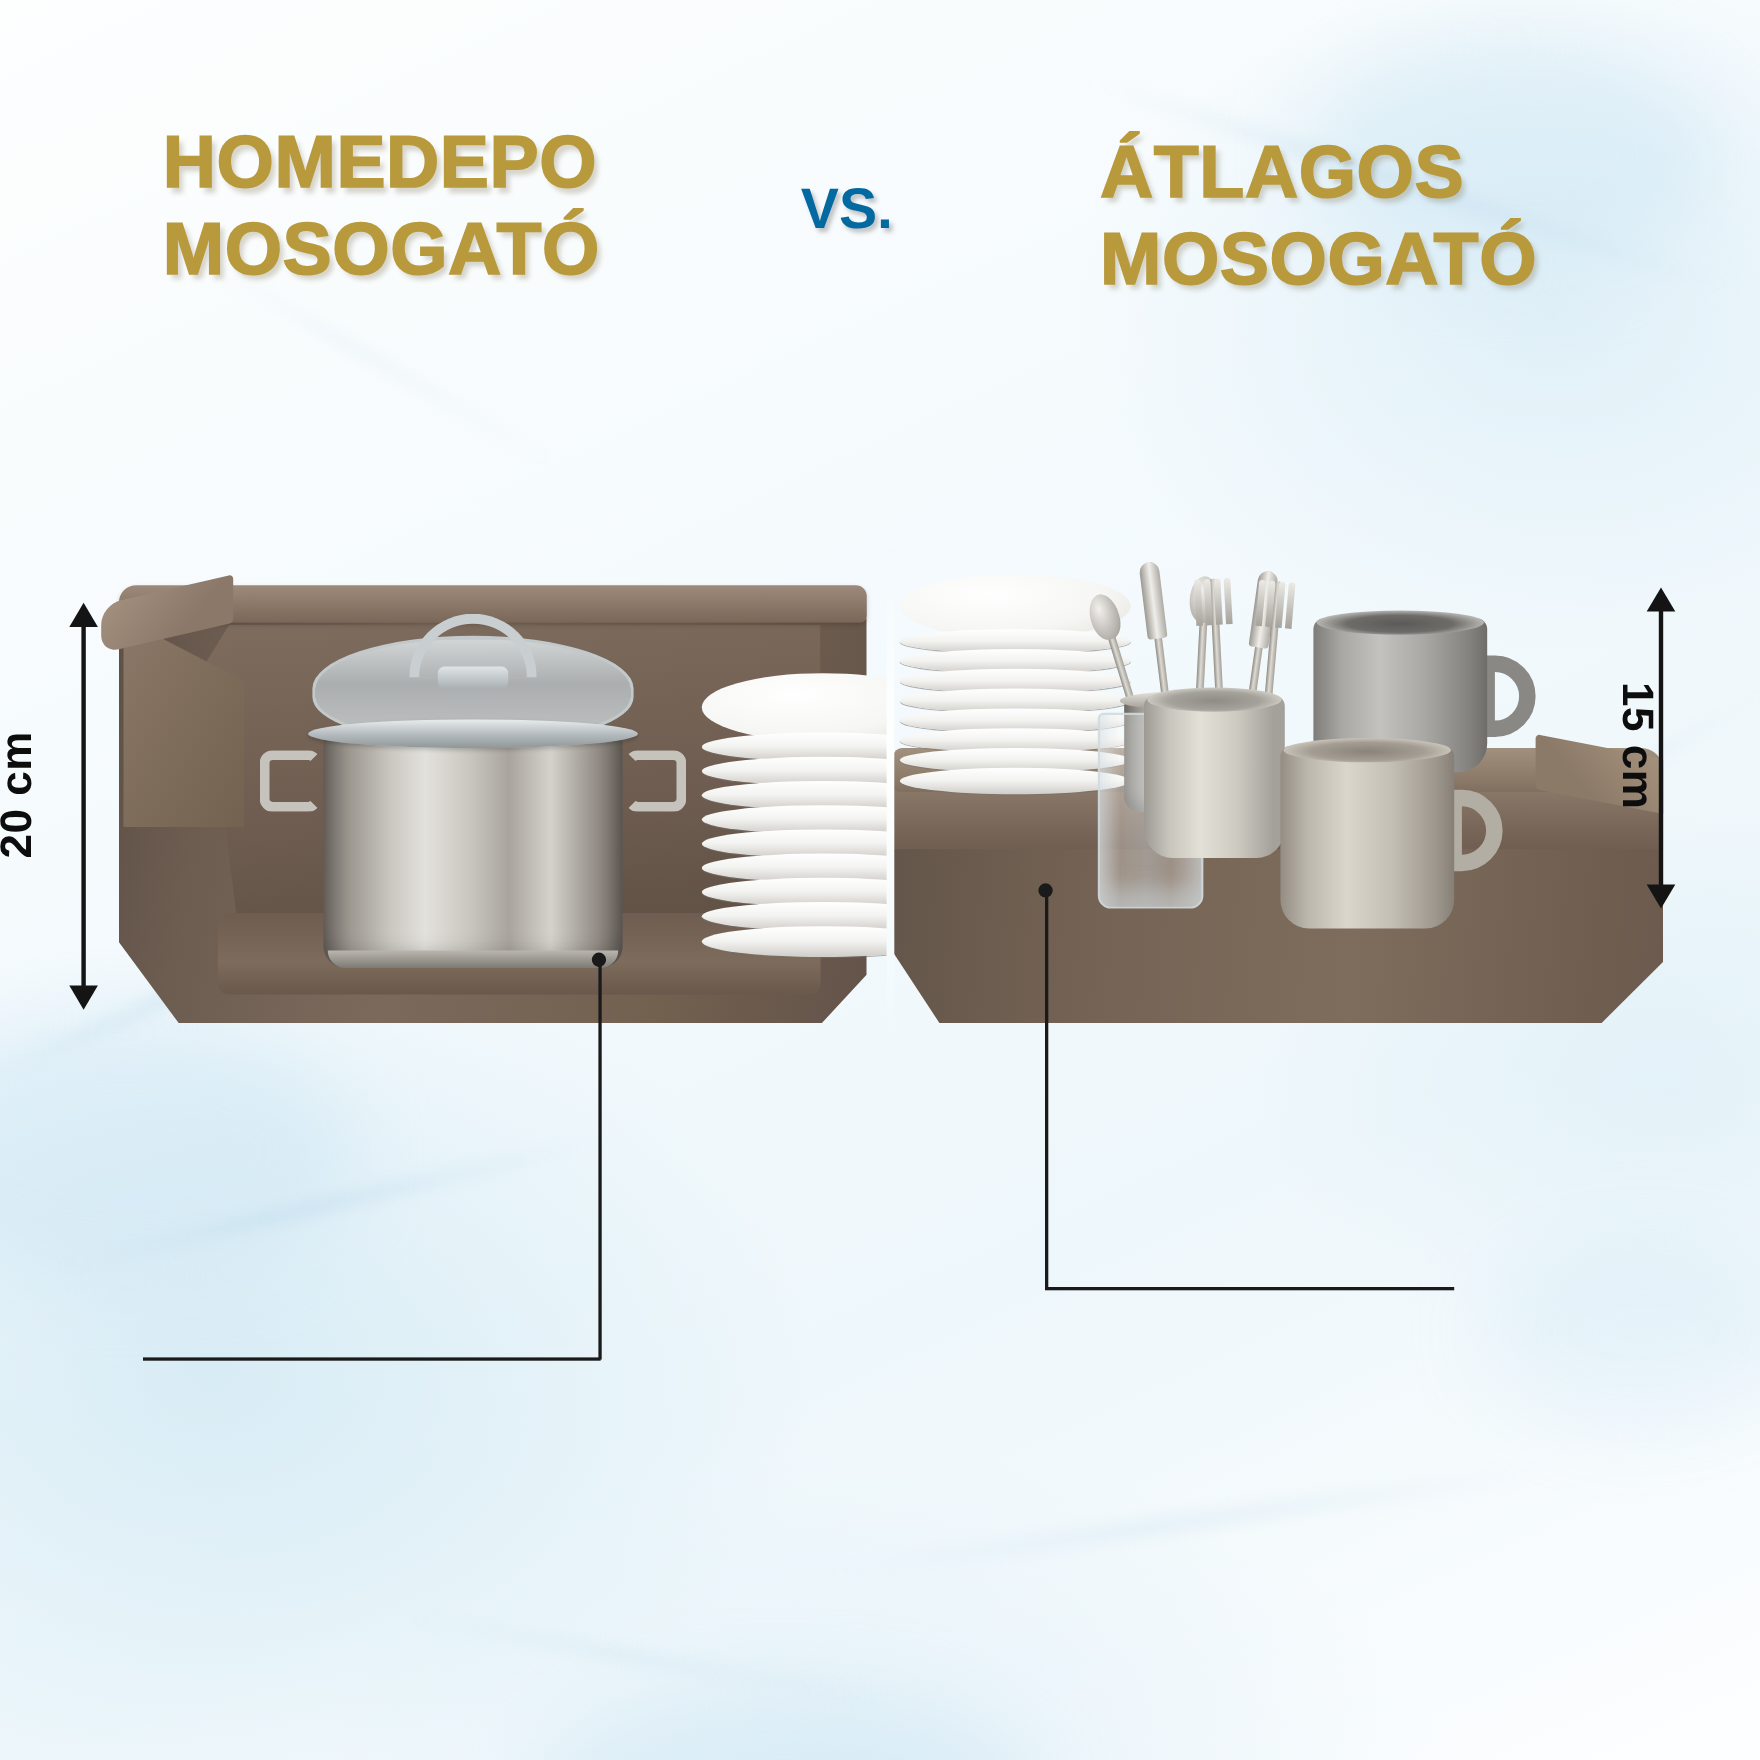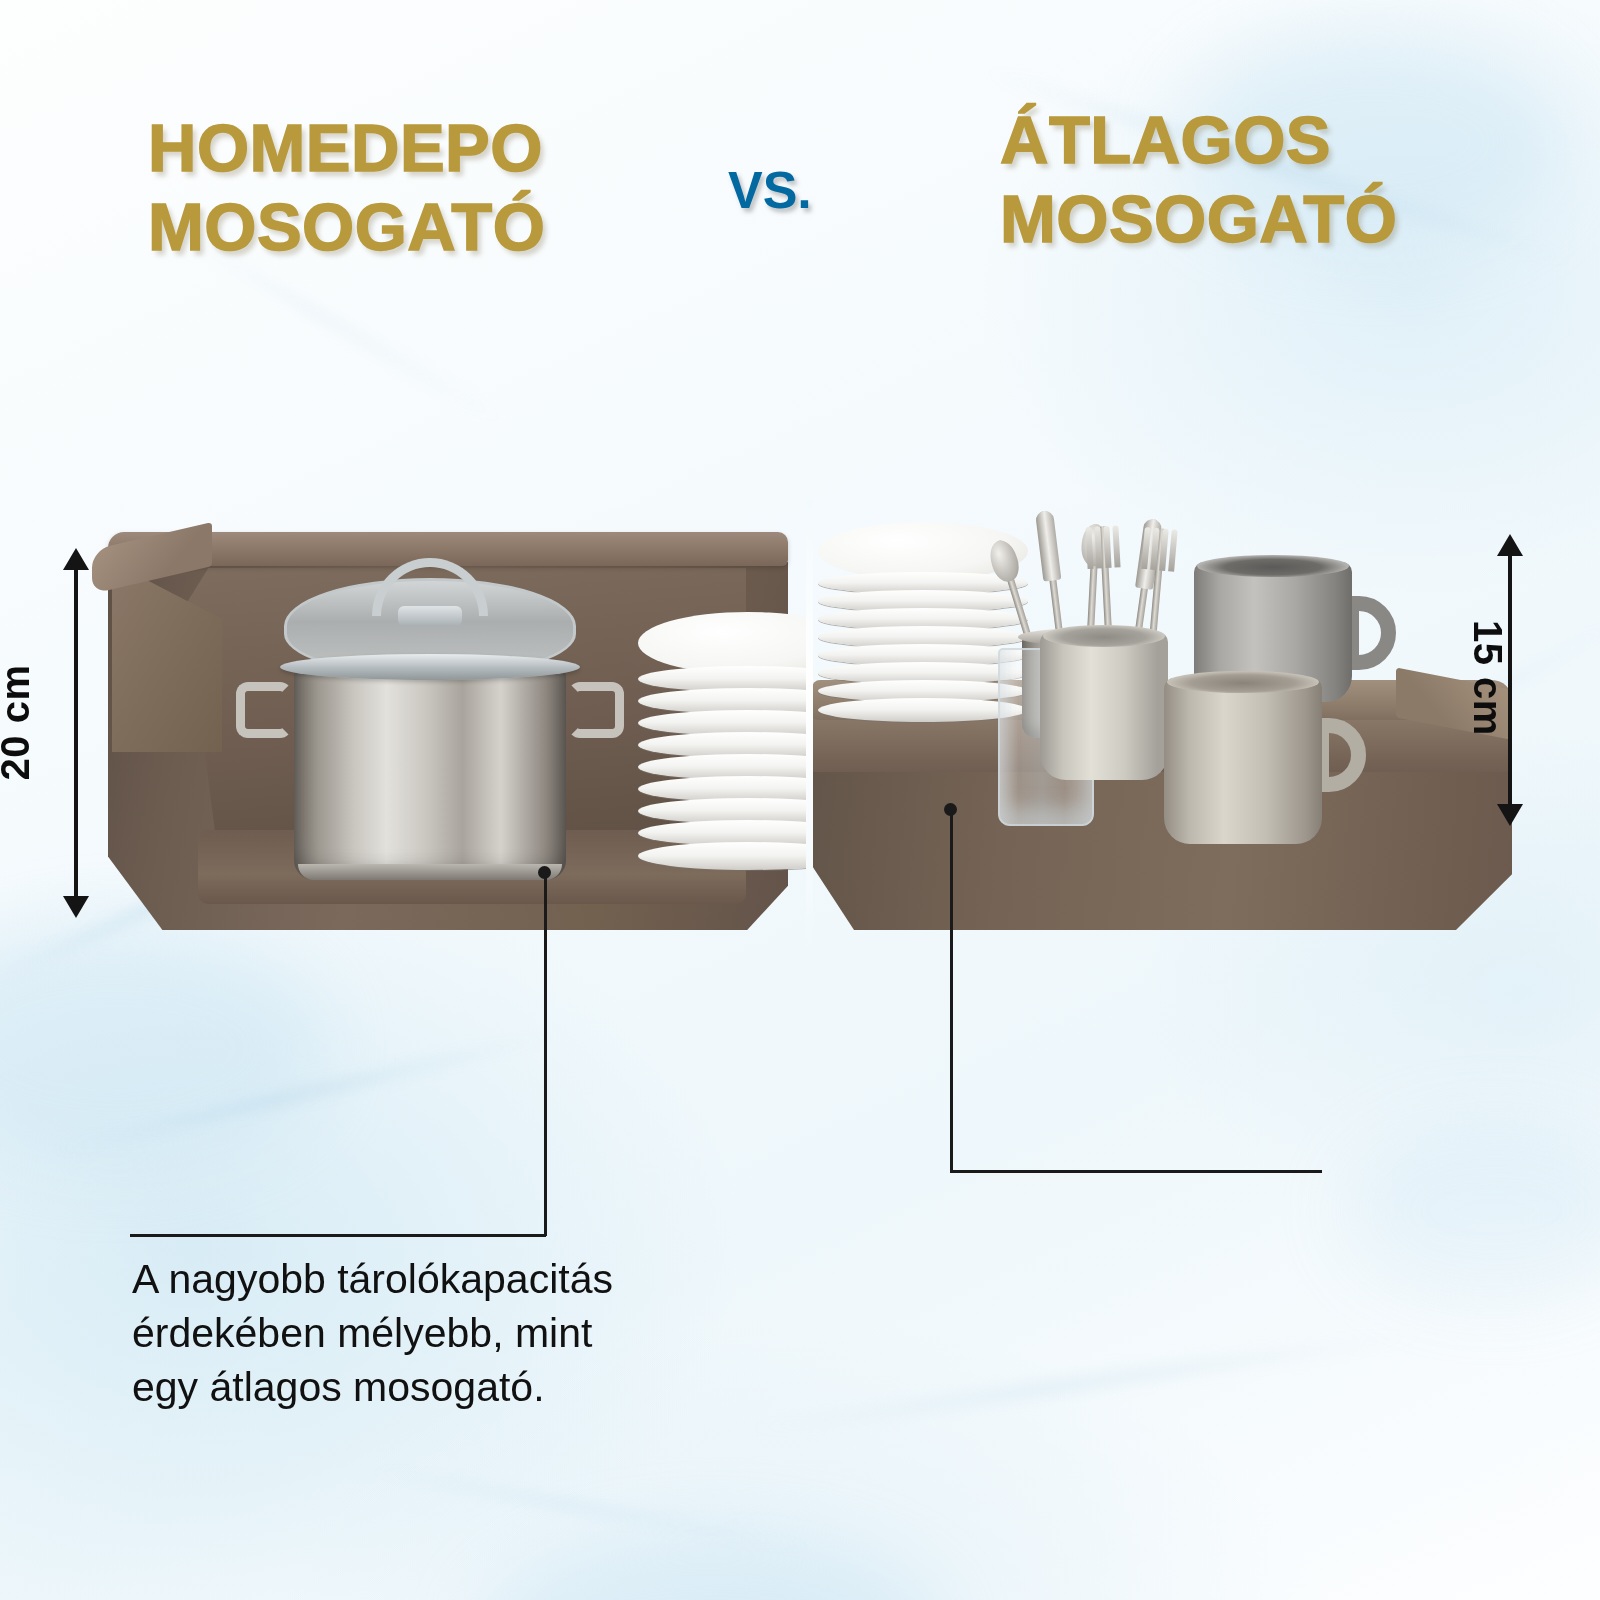--- a/index.html
+++ b/index.html
@@ -56,21 +56,21 @@
     font-size: 67px;
     line-height: 1.18;
     letter-spacing: .5px;
     color: #b89a3d;
     text-shadow: 4px 5px 5px rgba(120,105,70,.28);
     text-transform: uppercase;
     white-space: pre-line;
     -webkit-text-stroke: 1.5px #b89a3d;
   }
   #title-left  { left: 148px; top: 108px; text-align: left; }
-  #title-right { left: 1000px; top: 100px; text-align: left; }
+  #title-right { left: 1000px; top: 117px; text-align: left; }
 
   #vs-label {
     position: absolute;
     left: 728px; top: 160px;
     font-weight: bold;
     font-size: 52px;
     color: #0369a1;
     letter-spacing: 0px;
     text-shadow: 3px 4px 4px rgba(90,90,90,.35);
   }
@@ -509,21 +509,18 @@
   <div class="dim" id="dim-right">
     <div class="head up"></div>
     <div class="shaft"></div>
     <div class="head down"></div>
   </div>
   <div class="dim-label" id="dim-right-label">15 cm</div>
 
   <div class="callout-dot" id="cl-left-dot"></div>
   <div class="callout-line" id="cl-left-v"></div>
   <div class="callout-line" id="cl-left-h"></div>
-  <div class="caption" id="caption-left">A nagyobb tárolókapacitás
-érdekében mélyebb, mint
-egy átlagos mosogató.</div>
 
   <div class="callout-dot" id="cl-right-dot"></div>
   <div class="callout-line" id="cl-right-v"></div>
   <div class="callout-line" id="cl-right-h"></div>
 
 </div>
 
 </body></html>

